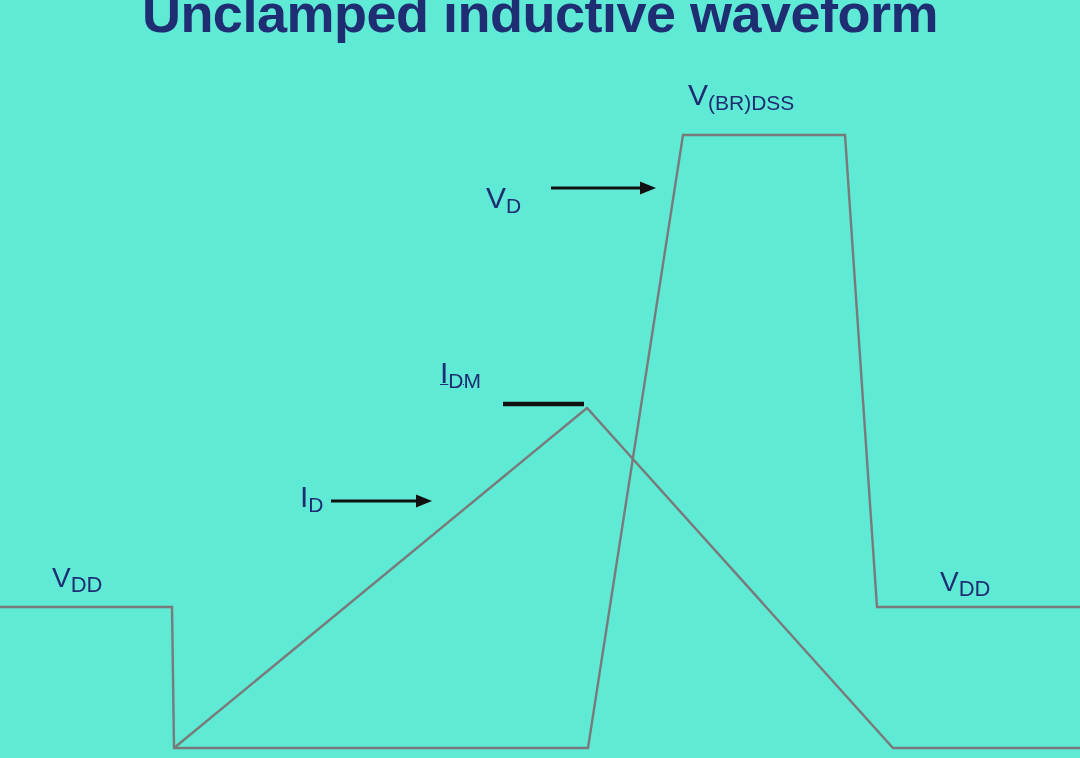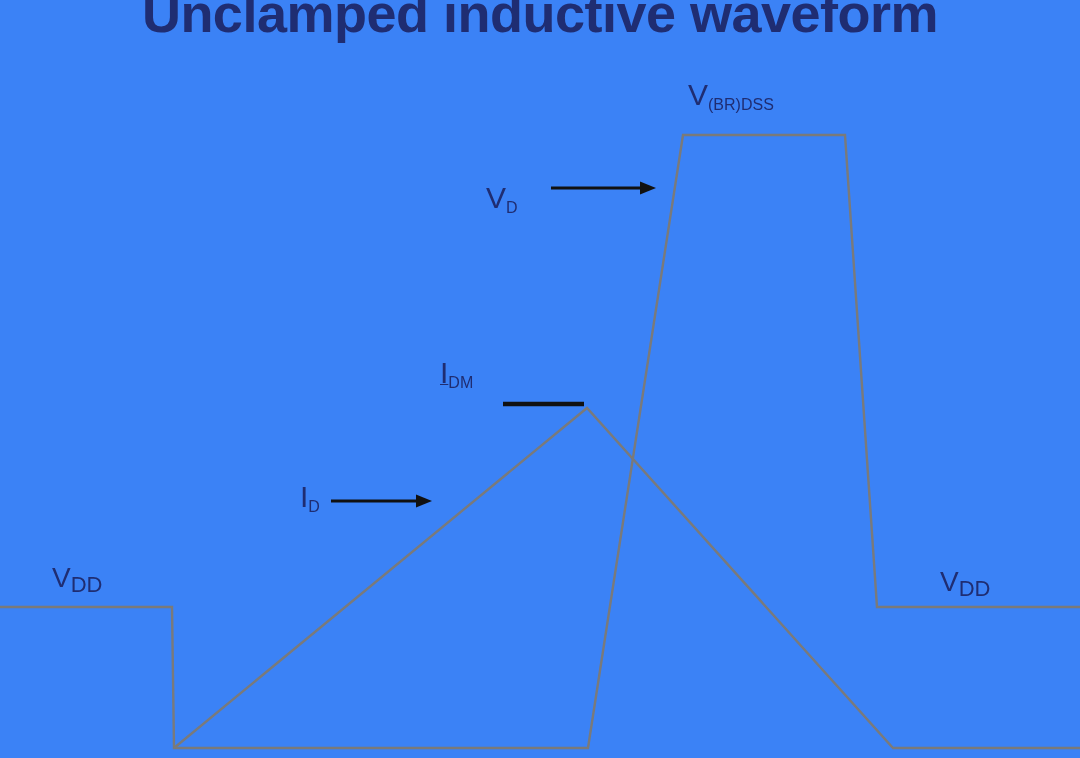--- a/index.html
+++ b/index.html
@@ -4,21 +4,21 @@
 <style>
   html, body {
     margin: 0;
     padding: 0;
     background: #ffffff;
   }
   #root {
     position: relative;
     width: 1080px;
     height: 758px;
-    background: #3b82f6;
+    background: #5eead4;
     overflow: hidden;
     font-family: "Liberation Sans", sans-serif;
   }
   #title {
     position: absolute;
     left: 0;
     top: -14px;
     width: 1080px;
     text-align: center;
     font-family: "Liberation Sans", sans-serif;
@@ -40,21 +40,21 @@
     position: absolute;
     font-family: "Liberation Sans", sans-serif;
     color: #1f2d72;
     white-space: nowrap;
     line-height: 1;
   }
   .lbl .base {
     font-size: 30px;
   }
   .lbl .sub {
-    font-size: 16px;
+    font-size: 21px;
     vertical-align: -5px;
     letter-spacing: 0px;
   }
   .lbl.small .base { font-size: 28px; }
   .lbl.small .sub  { font-size: 22px; }
   .lbl-vbrdss { left: 688px; top: 80px; }
   .lbl-vd     { left: 486px; top: 183px; }
   .lbl-idm    { left: 440px; top: 358px; text-decoration: underline; }
   .lbl-id     { left: 300px; top: 482px; }
   .lbl-vdd-l  { left: 52px;  top: 564px; }

